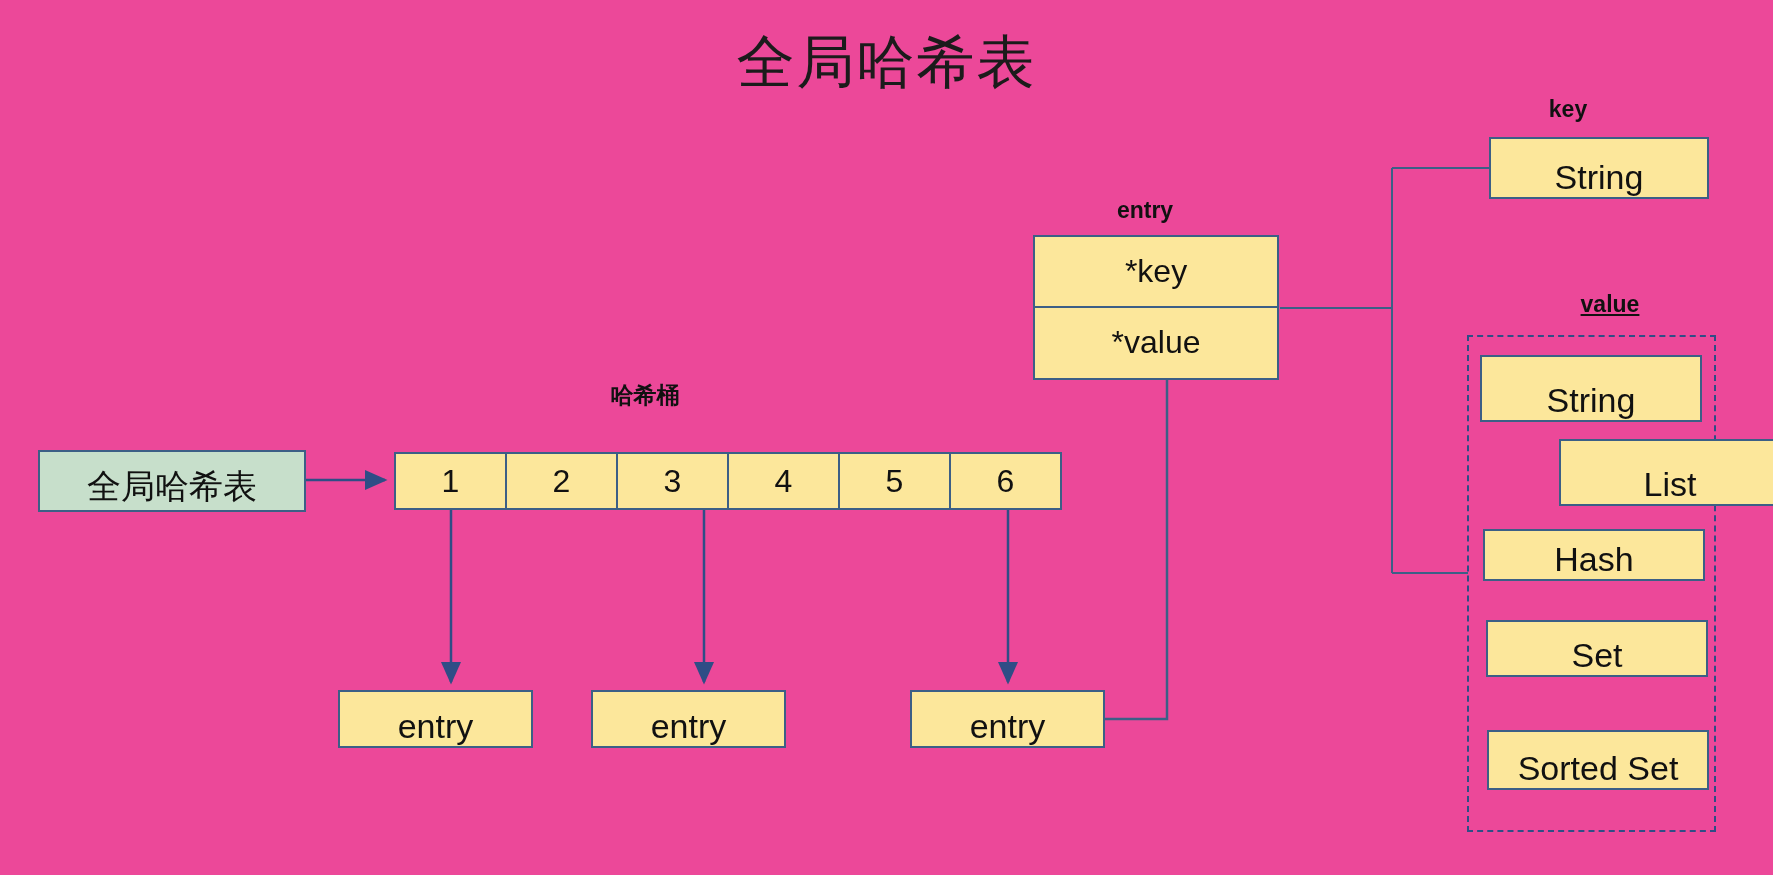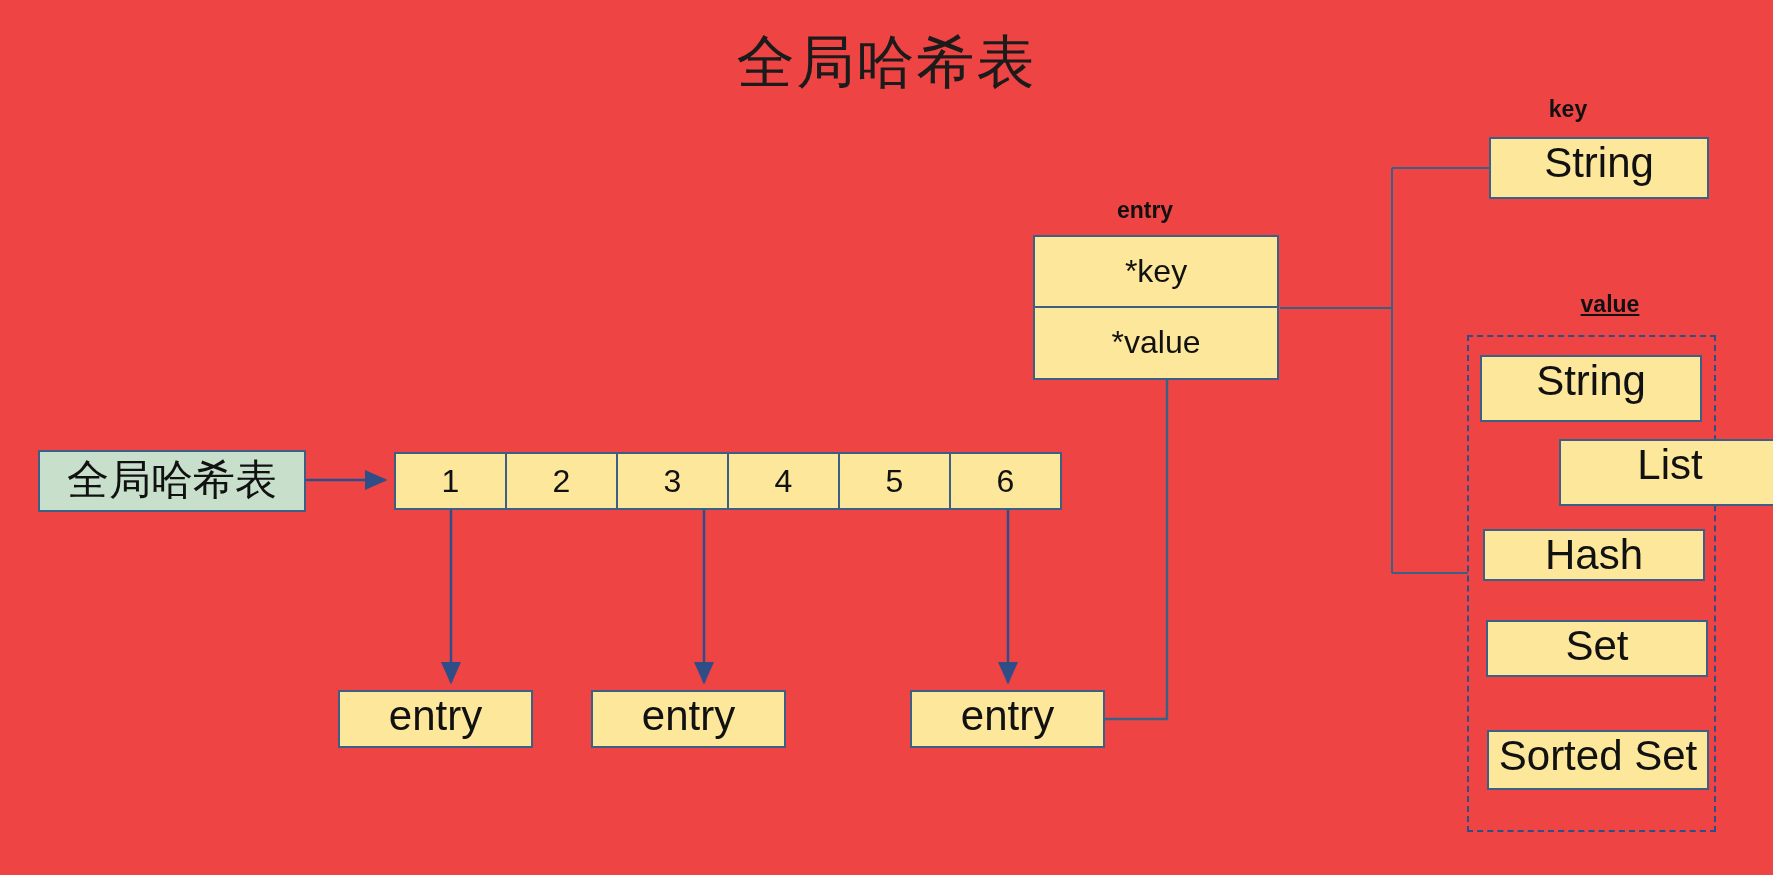--- a/index.html
+++ b/index.html
@@ -4,45 +4,45 @@
 <style>
   html, body {
     margin: 0;
     padding: 0;
     background: #faf8ed;
   }
   #canvas {
     position: relative;
     width: 1773px;
     height: 875px;
-    background: #ef4444;
+    background: #ec4899;
     overflow: hidden;
     font-family: "Liberation Sans", "DejaVu Sans", sans-serif;
   }
   .title {
     position: absolute;
     left: 0;
     top: 24px;
     width: 1773px;
     text-align: center;
     font-size: 58px;
     color: #1b1b1b;
     letter-spacing: 2px;
   }
   
   .node {
     position: absolute;
     background: #fce79b;
     border: 2px solid #3c5f86;
     box-sizing: border-box;
     display: flex;
-    align-items: flex-start;
+    align-items: flex-end;
     justify-content: center;
     color: #111;
-    font-size: 42px;
+    font-size: 34px;
   }
   .node.green {
     background: #c7dfcb;
   }
   .grouplabel {
     position: absolute;
     font-size: 23px;
     font-weight: bold;
     color: #111;
     text-align: center;
@@ -127,20 +127,21 @@
 
     <path d="M1392,168 L1489,168" fill="none" stroke="#3c5f86" stroke-width="2"></path>
 
     <path d="M1392,573 L1468,573" fill="none" stroke="#3c5f86" stroke-width="2"></path>
   </svg>
 
   <div class="node green" style="left:38px; top:450px; width:268px; height:62px;">
     <span>全局哈希表</span>
   </div>
 
+  <div class="grouplabel" style="left:545px; top:380px; width:200px;">哈希桶</div>
 
   <div class="bucket" style="left:394px; top:452px; width:668px; height:58px;">
     <div class="bucket-cell">1</div>
     <div class="bucket-cell">2</div>
     <div class="bucket-cell">3</div>
     <div class="bucket-cell">4</div>
     <div class="bucket-cell">5</div>
     <div class="bucket-cell">6</div>
   </div>
 

